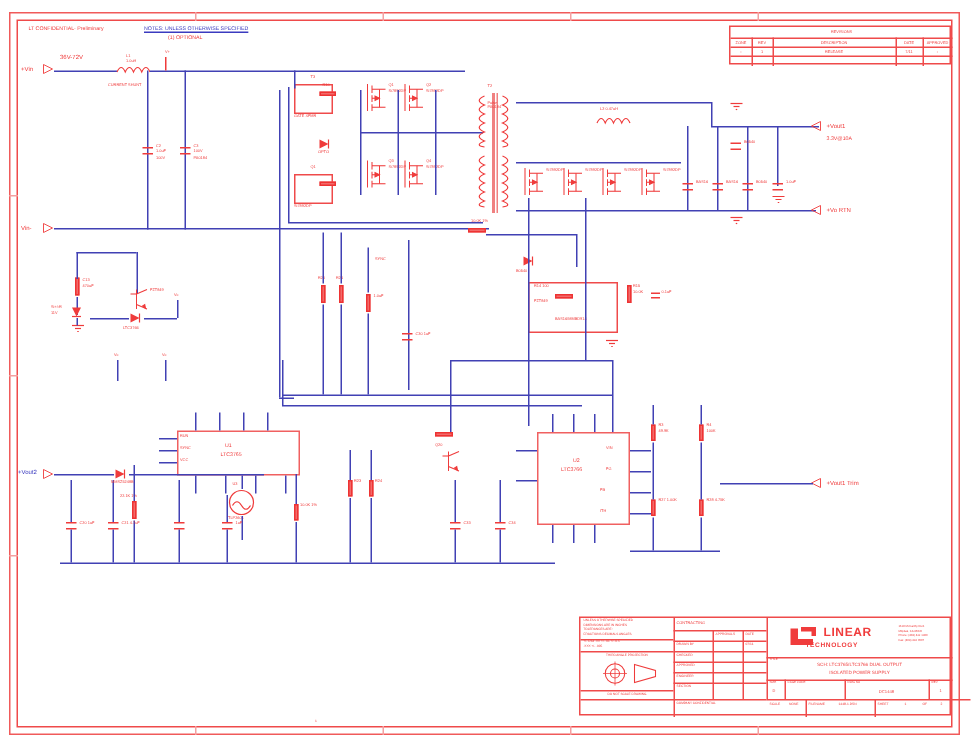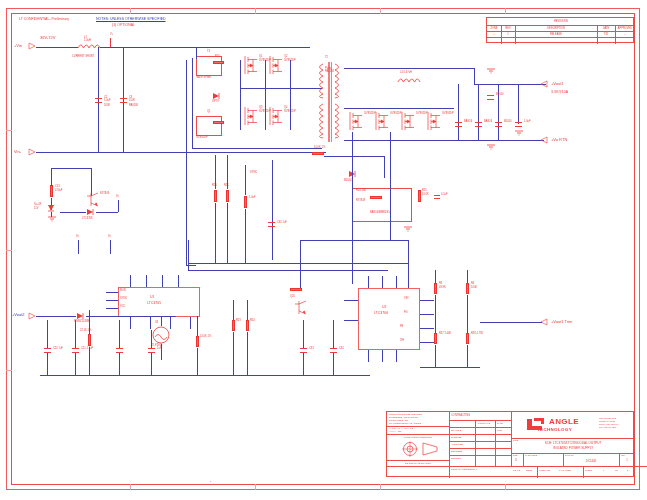--- a/index.html
+++ b/index.html
@@ -673,21 +673,21 @@
     <div class="abs tbtxt" style="left:64px;top:23.5px;font-size:2.2px;">CHECKED</div>
     <div class="abs tbtxt" style="left:64px;top:30.5px;font-size:2.2px;">APPROVED</div>
     <div class="abs tbtxt" style="left:64px;top:37.5px;font-size:2.2px;">ENGINEER</div>
     <div class="abs tbtxt" style="left:64px;top:44.5px;font-size:2.2px;">SECTION</div>
     <div class="abs tbtxt" style="left:64px;top:56px;font-size:2.1px;">COMPANY CONFIDENTIAL</div>
 
     <svg class="abs" style="left:138px;top:4px;" width="22" height="16">
       <path d="M2,14 L2,3 L7,3 L7,10 L17,10 L17,14 Z" fill="#f03c3c"></path>
       <path d="M9,2 L19,2 L19,8 L16,8 L16,5 L9,5 Z" fill="#f03c3c"></path>
     </svg>
-    <div class="abs logo-txt" style="left:162px;top:5px;font-size:8px;">ANGLE</div>
+    <div class="abs logo-txt" style="left:162px;top:5px;font-size:8px;">LINEAR</div>
     <div class="abs logo-txt" style="left:150px;top:15px;font-size:4.4px;">TECHNOLOGY</div>
     <div class="abs tbtxt" style="left:212px;top:5px;font-size:1.9px;">1630 McCarthy Blvd.</div>
     <div class="abs tbtxt" style="left:212px;top:8px;font-size:1.9px;">Milpitas, CA 95035</div>
     <div class="abs tbtxt" style="left:212px;top:11px;font-size:1.9px;">Phone: (408) 432-1900</div>
     <div class="abs tbtxt" style="left:212px;top:14px;font-size:1.9px;">Fax:   (408) 434-0507</div>
 
     <div class="abs tbtxt" style="left:126px;top:27px;font-size:2px;">TITLE</div>
     <div class="abs tbtxt ctr" style="left:124px;top:28.5px;width:124px;font-size:3.1px;">SCH: LTC3765/LTC3766 DUAL OUTPUT</div>
     <div class="abs tbtxt ctr" style="left:124px;top:34px;width:124px;font-size:3.1px;">ISOLATED POWER SUPPLY</div>
 

